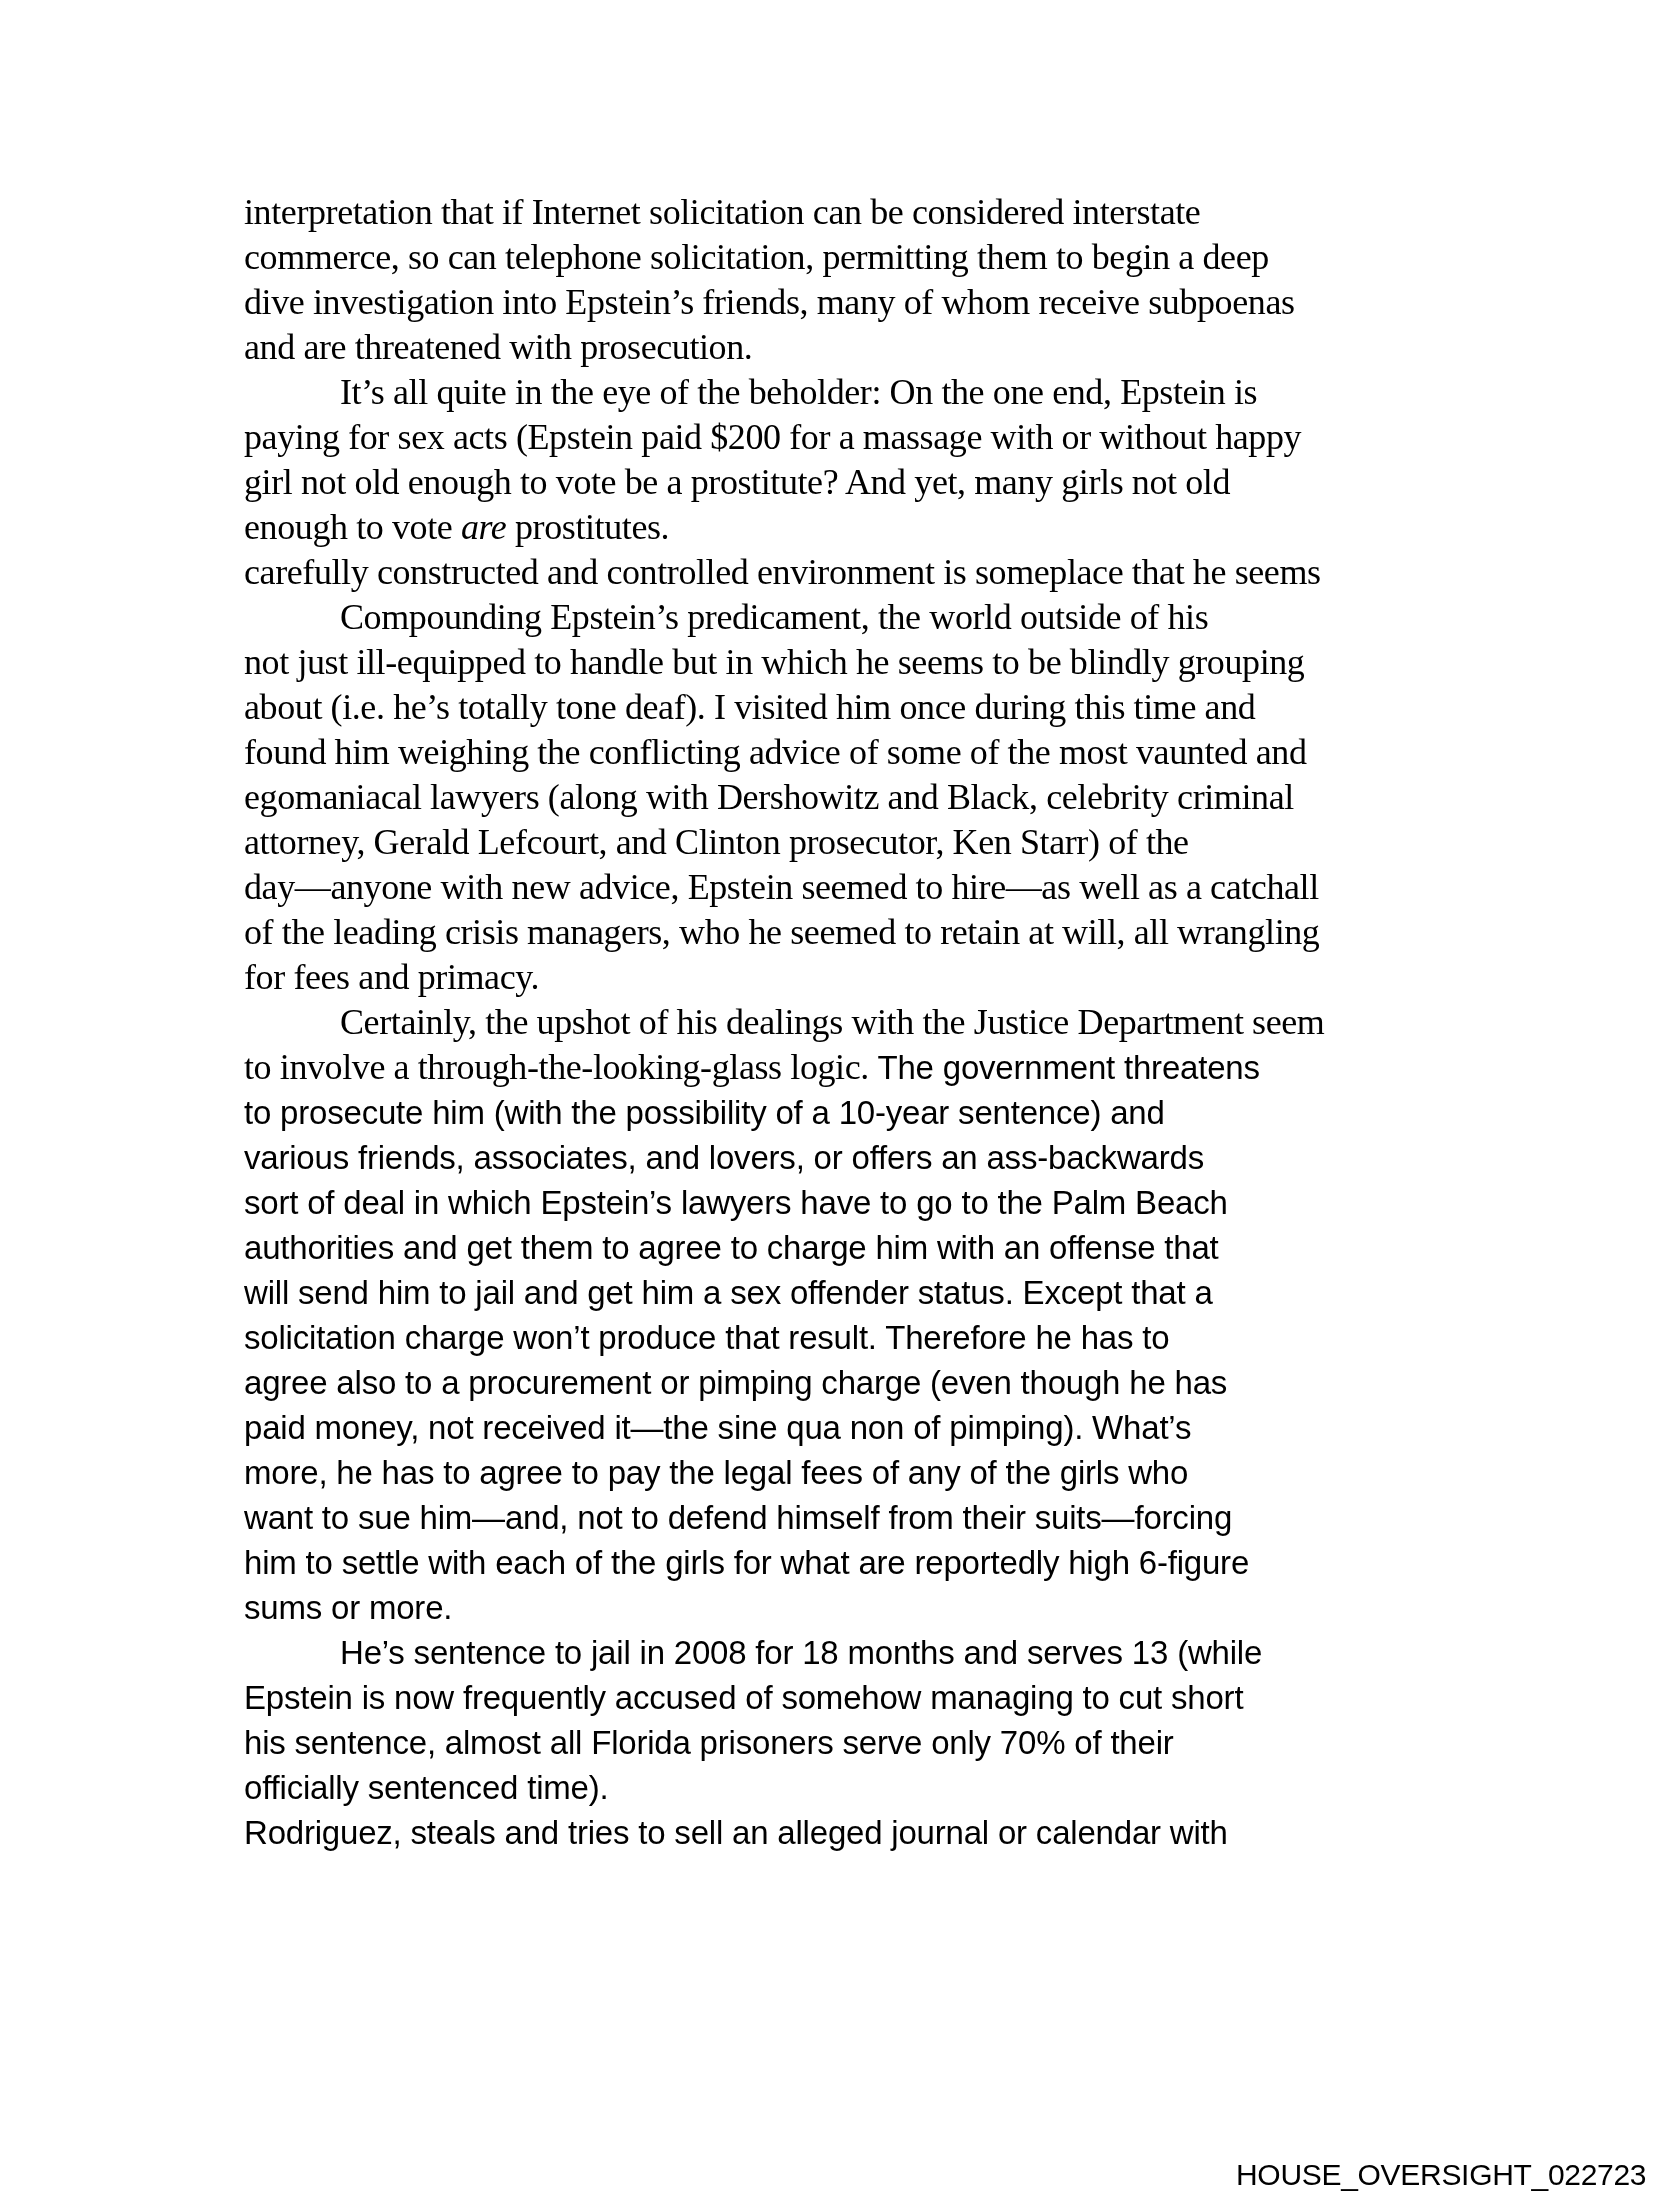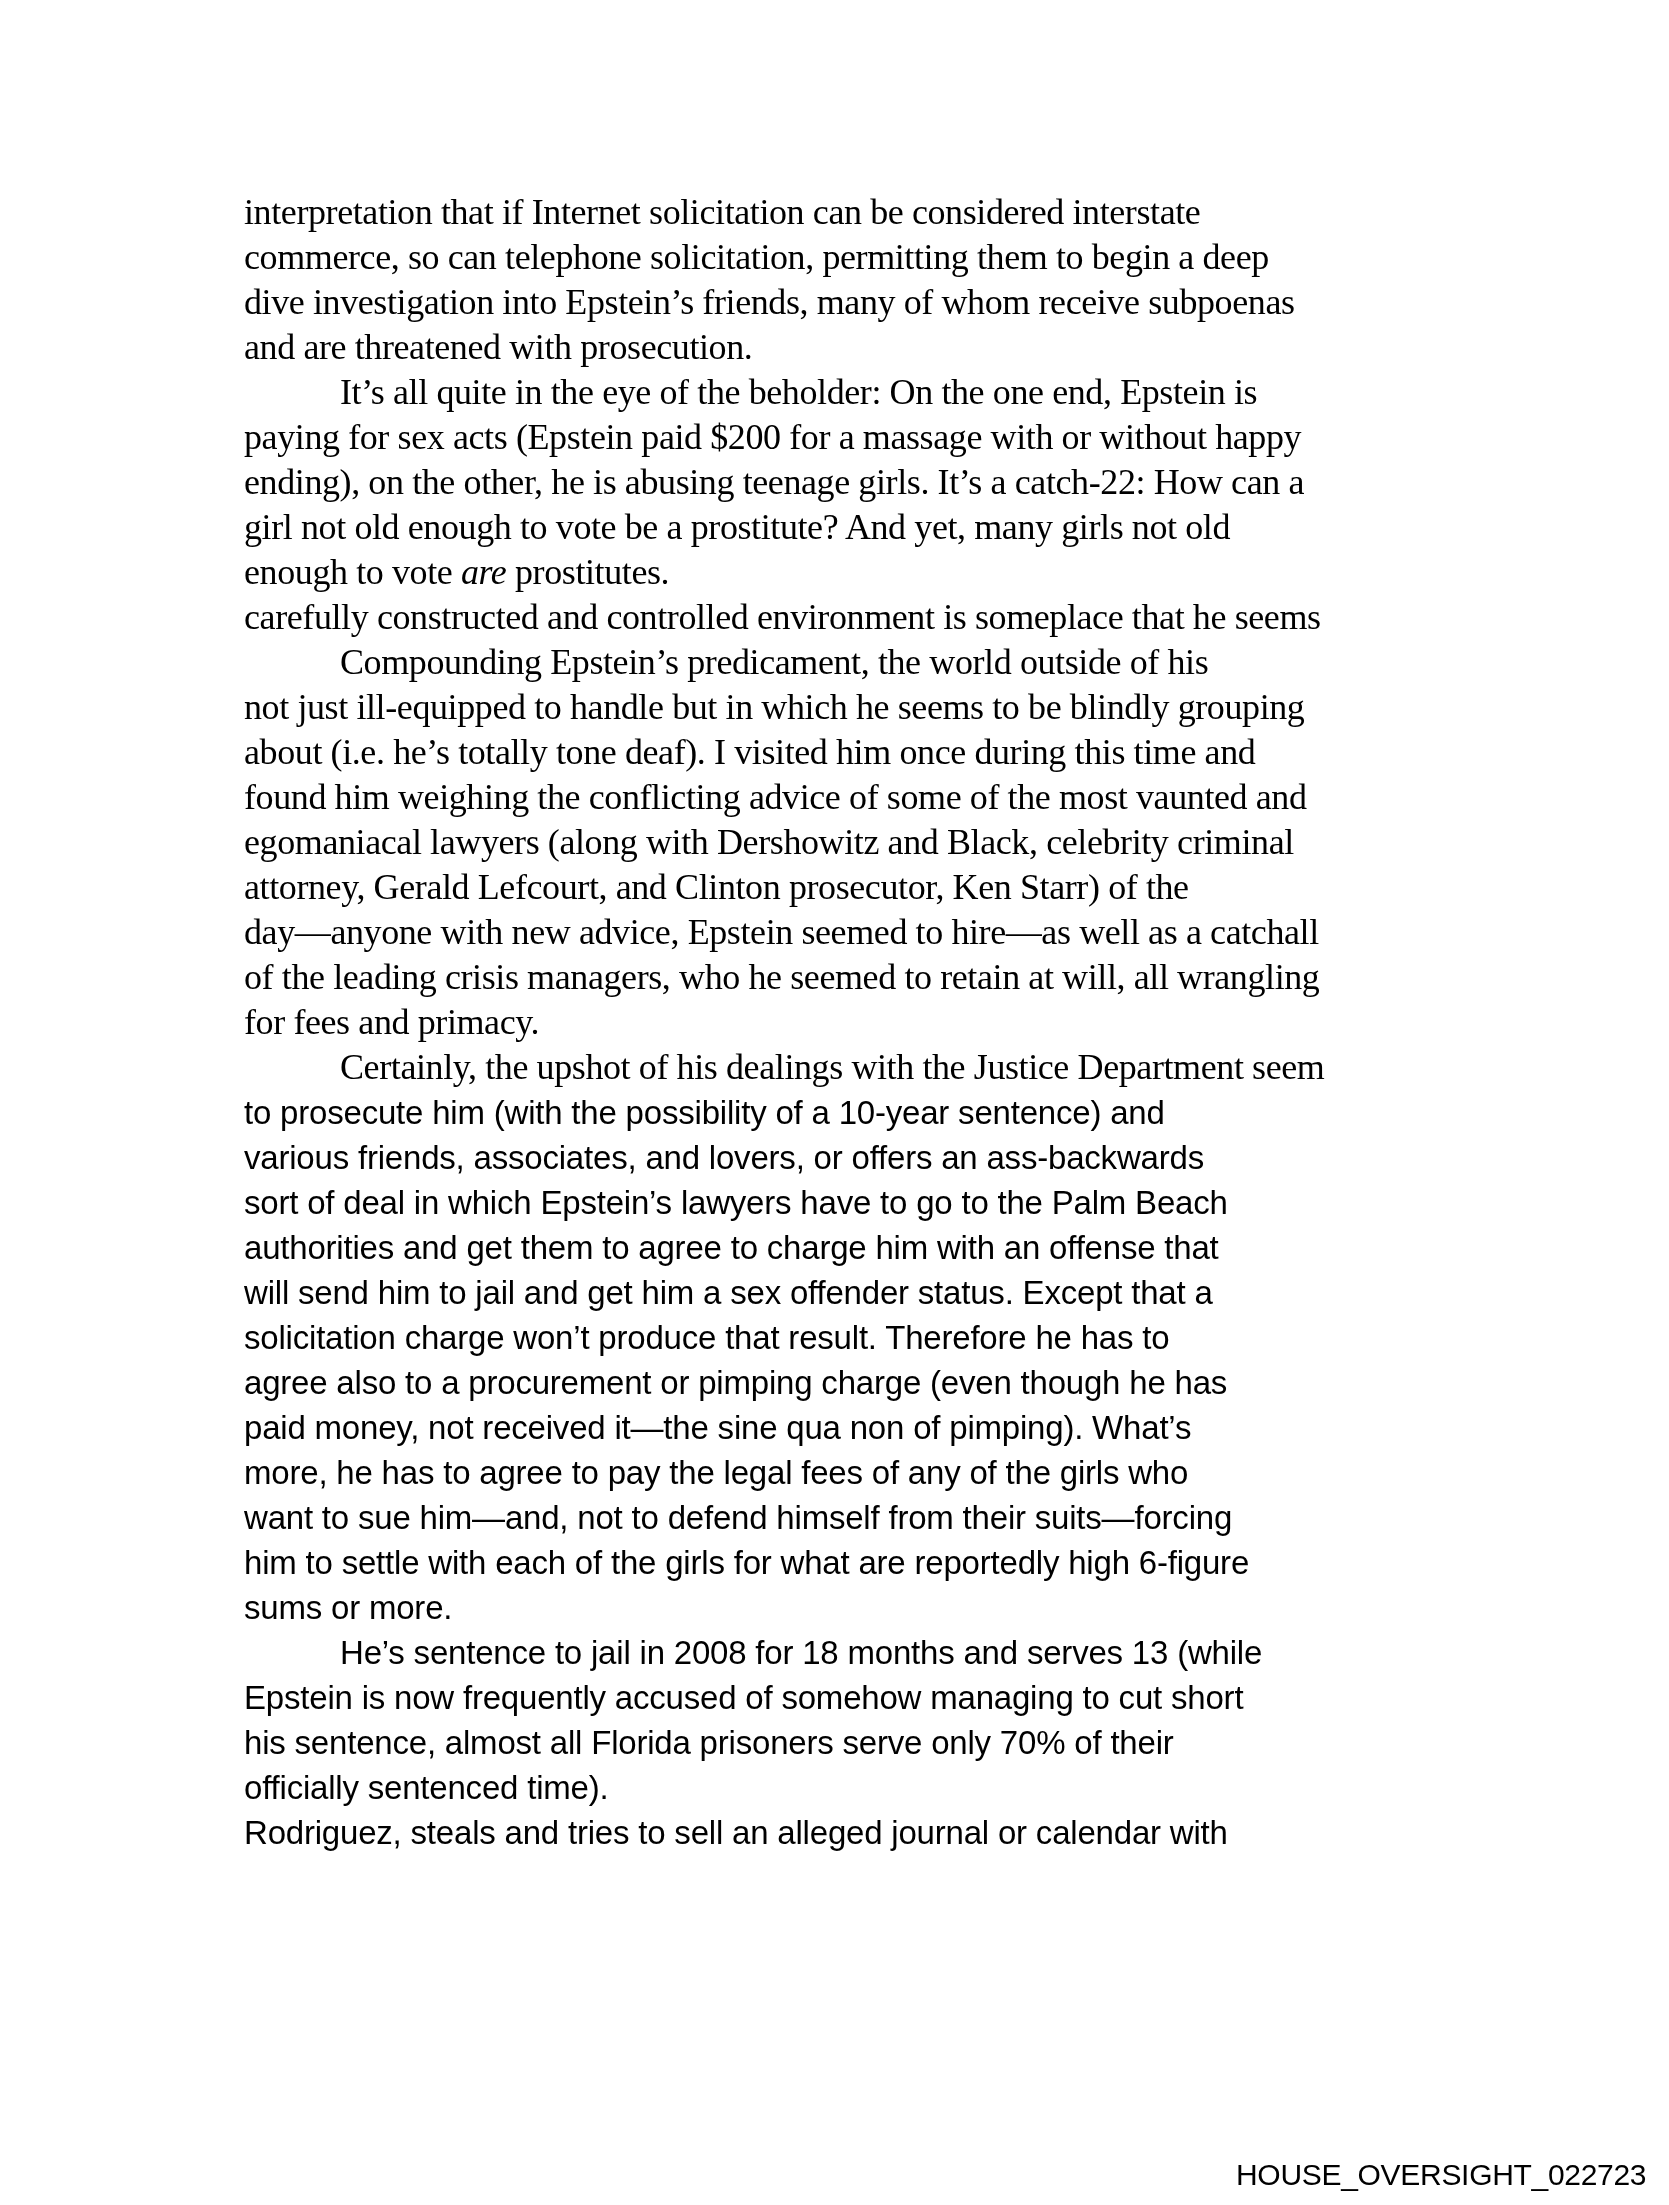--- a/index.html
+++ b/index.html
@@ -17,34 +17,34 @@
 <body>
 
 <div class="page">
   <div class="body-text">
     <span class="line serif">interpretation that if Internet solicitation can be considered interstate</span>
     <span class="line serif">commerce, so can telephone solicitation, permitting them to begin a deep</span>
     <span class="line serif">dive investigation into Epstein’s friends, many of whom receive subpoenas</span>
     <span class="line serif">and are threatened with prosecution.</span>
     <span class="line serif indent">It’s all quite in the eye of the beholder: On the one end, Epstein is</span>
     <span class="line serif">paying for sex acts (Epstein paid $200 for a massage with or without happy</span>
-    <span class="line serif">ending), on the other, he is abusing teenage girls. It’s a catch-22: How can a</span>
     <span class="line serif">girl not old enough to vote be a prostitute? And yet, many girls not old</span>
     <span class="line serif"><span>enough to vote </span><em>are</em><span> prostitutes.</span></span>
     <span class="line serif">carefully constructed and controlled environment is someplace that he seems</span>
     <span class="line serif indent">Compounding Epstein’s predicament, the world outside of his</span>
     <span class="line serif">not just ill-equipped to handle but in which he seems to be blindly grouping</span>
     <span class="line serif">about (i.e. he’s totally tone deaf). I visited him once during this time and</span>
     <span class="line serif">found him weighing the conflicting advice of some of the most vaunted and</span>
     <span class="line serif">egomaniacal lawyers (along with Dershowitz and Black, celebrity criminal</span>
     <span class="line serif">attorney, Gerald Lefcourt, and Clinton prosecutor, Ken Starr) of the</span>
     <span class="line serif">day—anyone with new advice, Epstein seemed to hire—as well as a catchall</span>
     <span class="line serif">of the leading crisis managers, who he seemed to retain at will, all wrangling</span>
     <span class="line serif">for fees and primacy.</span>
     <span class="line serif indent">Certainly, the upshot of his dealings with the Justice Department seem</span>
+    <span class="line"><span class="serif">to involve a through-the-looking-glass logic. </span><span class="sans">The government threatens</span></span>
     <span class="line sans">to prosecute him (with the possibility of a 10-year sentence) and</span>
     <span class="line sans">various friends, associates, and lovers, or offers an ass-backwards</span>
     <span class="line sans">sort of deal in which Epstein’s lawyers have to go to the Palm Beach</span>
     <span class="line sans">authorities and get them to agree to charge him with an offense that</span>
     <span class="line sans">will send him to jail and get him a sex offender status. Except that a</span>
     <span class="line sans">solicitation charge won’t produce that result. Therefore he has to</span>
     <span class="line sans">agree also to a procurement or pimping charge (even though he has</span>
     <span class="line sans">paid money, not received it—the sine qua non of pimping). What’s</span>
     <span class="line sans">more, he has to agree to pay the legal fees of any of the girls who</span>
     <span class="line sans">want to sue him—and, not to defend himself from their suits—forcing</span>

